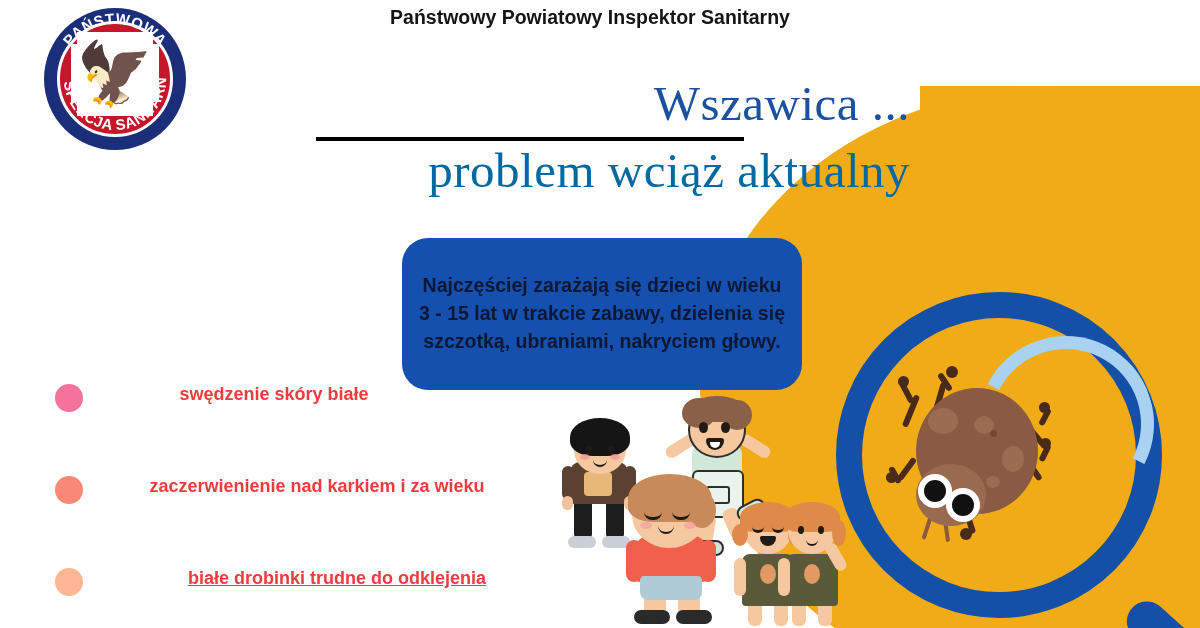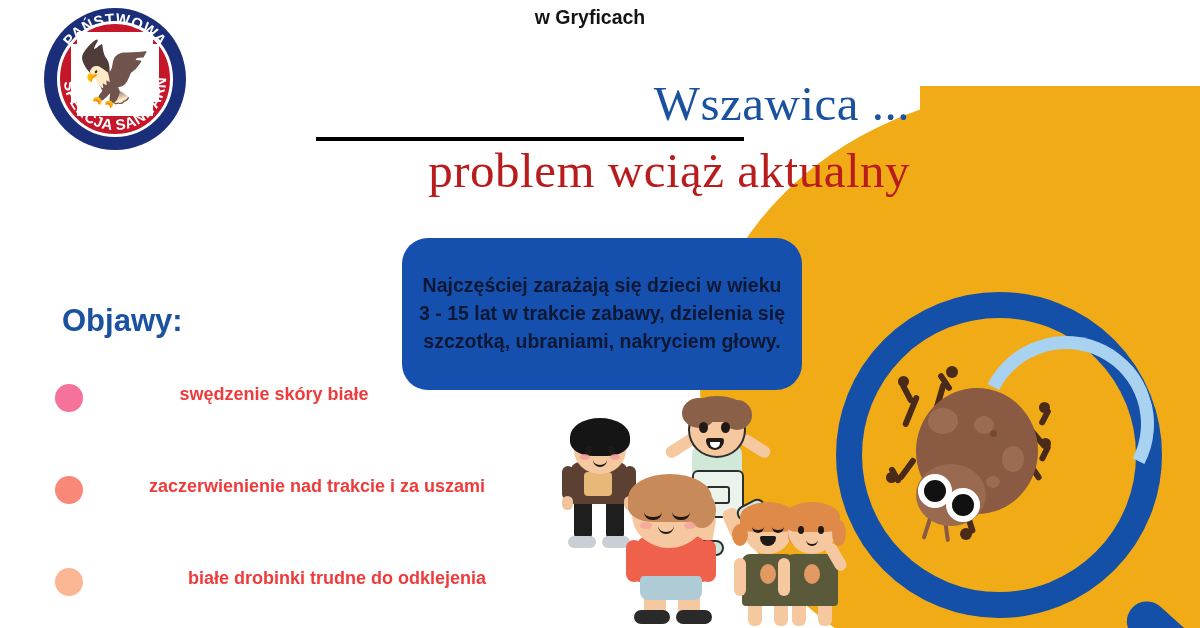--- a/index.html
+++ b/index.html
@@ -104,21 +104,21 @@
   
   .title-block{position:absolute;left:150px;top:78px;width:760px;text-align:right;}
   .title-l1{
     font-family:"Liberation Serif",serif;font-size:49px;color:#1A52A0;
     line-height:1.05;letter-spacing:.5px;
   }
   .title-rule{
     width:428px;height:4px;background:#000000;margin:8px auto 0 auto;
   }
   .title-l2{
-    font-family:"Liberation Serif",serif;font-size:49px;color:#b91c1c;
+    font-family:"Liberation Serif",serif;font-size:49px;color:#0369a1;
     line-height:1.15;margin-top:2px;letter-spacing:.5px;
   }
 
   
   .bubble{
     position:absolute;left:402px;top:238px;width:400px;height:152px;
     background:#1550AF;border-radius:26px;
     display:flex;align-items:center;justify-content:center;
   }
   .bubble-text{
@@ -138,21 +138,21 @@
   }
   .sym-label{
     color:#EE3B3B;font-weight:bold;font-size:18px;line-height:1.35;
     margin-left:26px;text-align:center;
   }
   .s1{left:55px;top:382px;width:400px;}
   .s1 .sym-label{width:330px;}
   .s2{left:55px;top:474px;width:470px;}
   .s2 .sym-label{width:430px;}
   .s3{left:55px;top:566px;width:510px;}
-  .s3 .sym-label{width:460px;}
+  .s3 .sym-label{width:460px;text-decoration:underline;}
 
   
   .kids{position:absolute;left:548px;top:392px;width:310px;height:236px;}
   .kid{position:absolute;}
   .k-head{position:absolute;border-radius:50%;}
   .k-body{position:absolute;}
   .k-limb{position:absolute;border-radius:6px;}
   .k-eye{position:absolute;background:#201a16;border-radius:50%;}
 </style>
 </head>
@@ -219,42 +219,41 @@
           <path id="arcTop" d="M 16,71 A 55,55 0 0 1 126,71"></path>
           <path id="arcBot" d="M 20,71 A 51,51 0 0 0 122,71"></path>
         </defs>
         <text><textPath href="#arcTop" startOffset="50%" text-anchor="middle">PAŃSTWOWA</textPath></text>
         <text><textPath href="#arcBot" startOffset="50%" text-anchor="middle">INSPEKCJA SANITARNA</textPath></text>
       </svg>
     </div>
   </div>
 
   <div class="header">
-    <div>w Gryficach</div>
+    <div>Państwowy Powiatowy Inspektor Sanitarny</div>
   </div>
 
   <div class="title-block">
     <div class="title-l1">Wszawica ...</div>
     <div class="title-rule"></div>
     <div class="title-l2">problem wciąż aktualny</div>
   </div>
 
   <div class="bubble">
     <div class="bubble-text">Najczęściej zarażają się dzieci w wieku 3 - 15 lat w trakcie zabawy, dzielenia się szczotką, ubraniami, nakryciem głowy.</div>
   </div>
 
-  <div class="symptoms-title">Objawy:</div>
 
   <div class="symptom s1">
     <div class="sym-dot" style="background:#F5739B"></div>
     <div class="sym-label">swędzenie skóry białe</div>
   </div>
   <div class="symptom s2">
     <div class="sym-dot" style="background:#F98878"></div>
-    <div class="sym-label">zaczerwienienie nad trakcie i za uszami</div>
+    <div class="sym-label">zaczerwienienie nad karkiem i za wieku</div>
   </div>
   <div class="symptom s3">
     <div class="sym-dot" style="background:#FBB793"></div>
     <div class="sym-label">białe drobinki trudne do odklejenia</div>
   </div>
 
   <div class="kids">
 
     <div class="kid" style="left:18px;top:22px;width:84px;height:140px;">
       <div class="k-limb" style="left:8px;top:80px;width:18px;height:46px;background:#1E1E1E;"></div>

